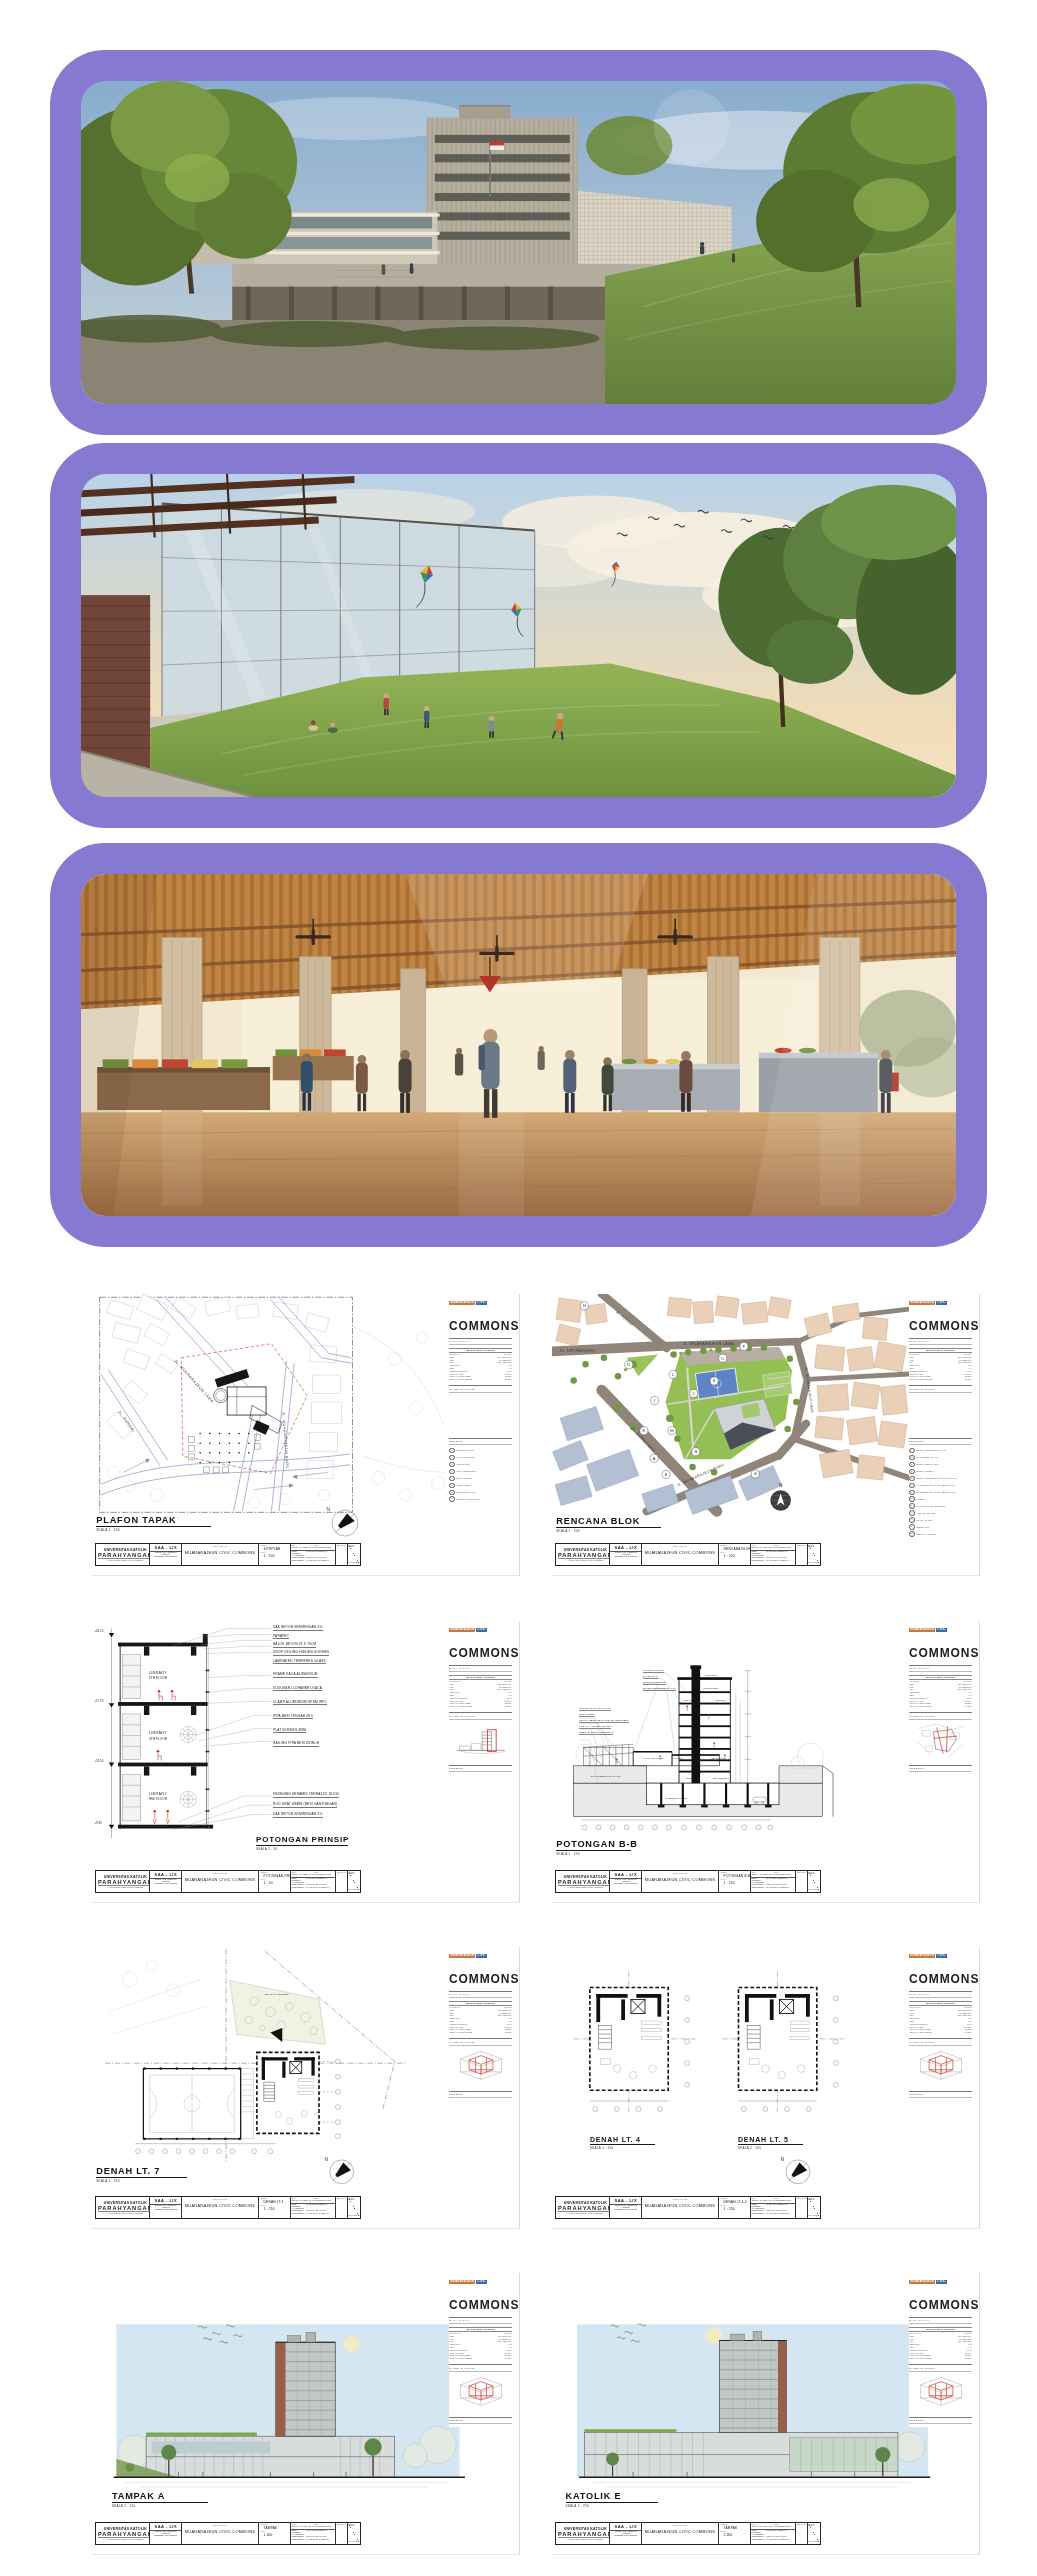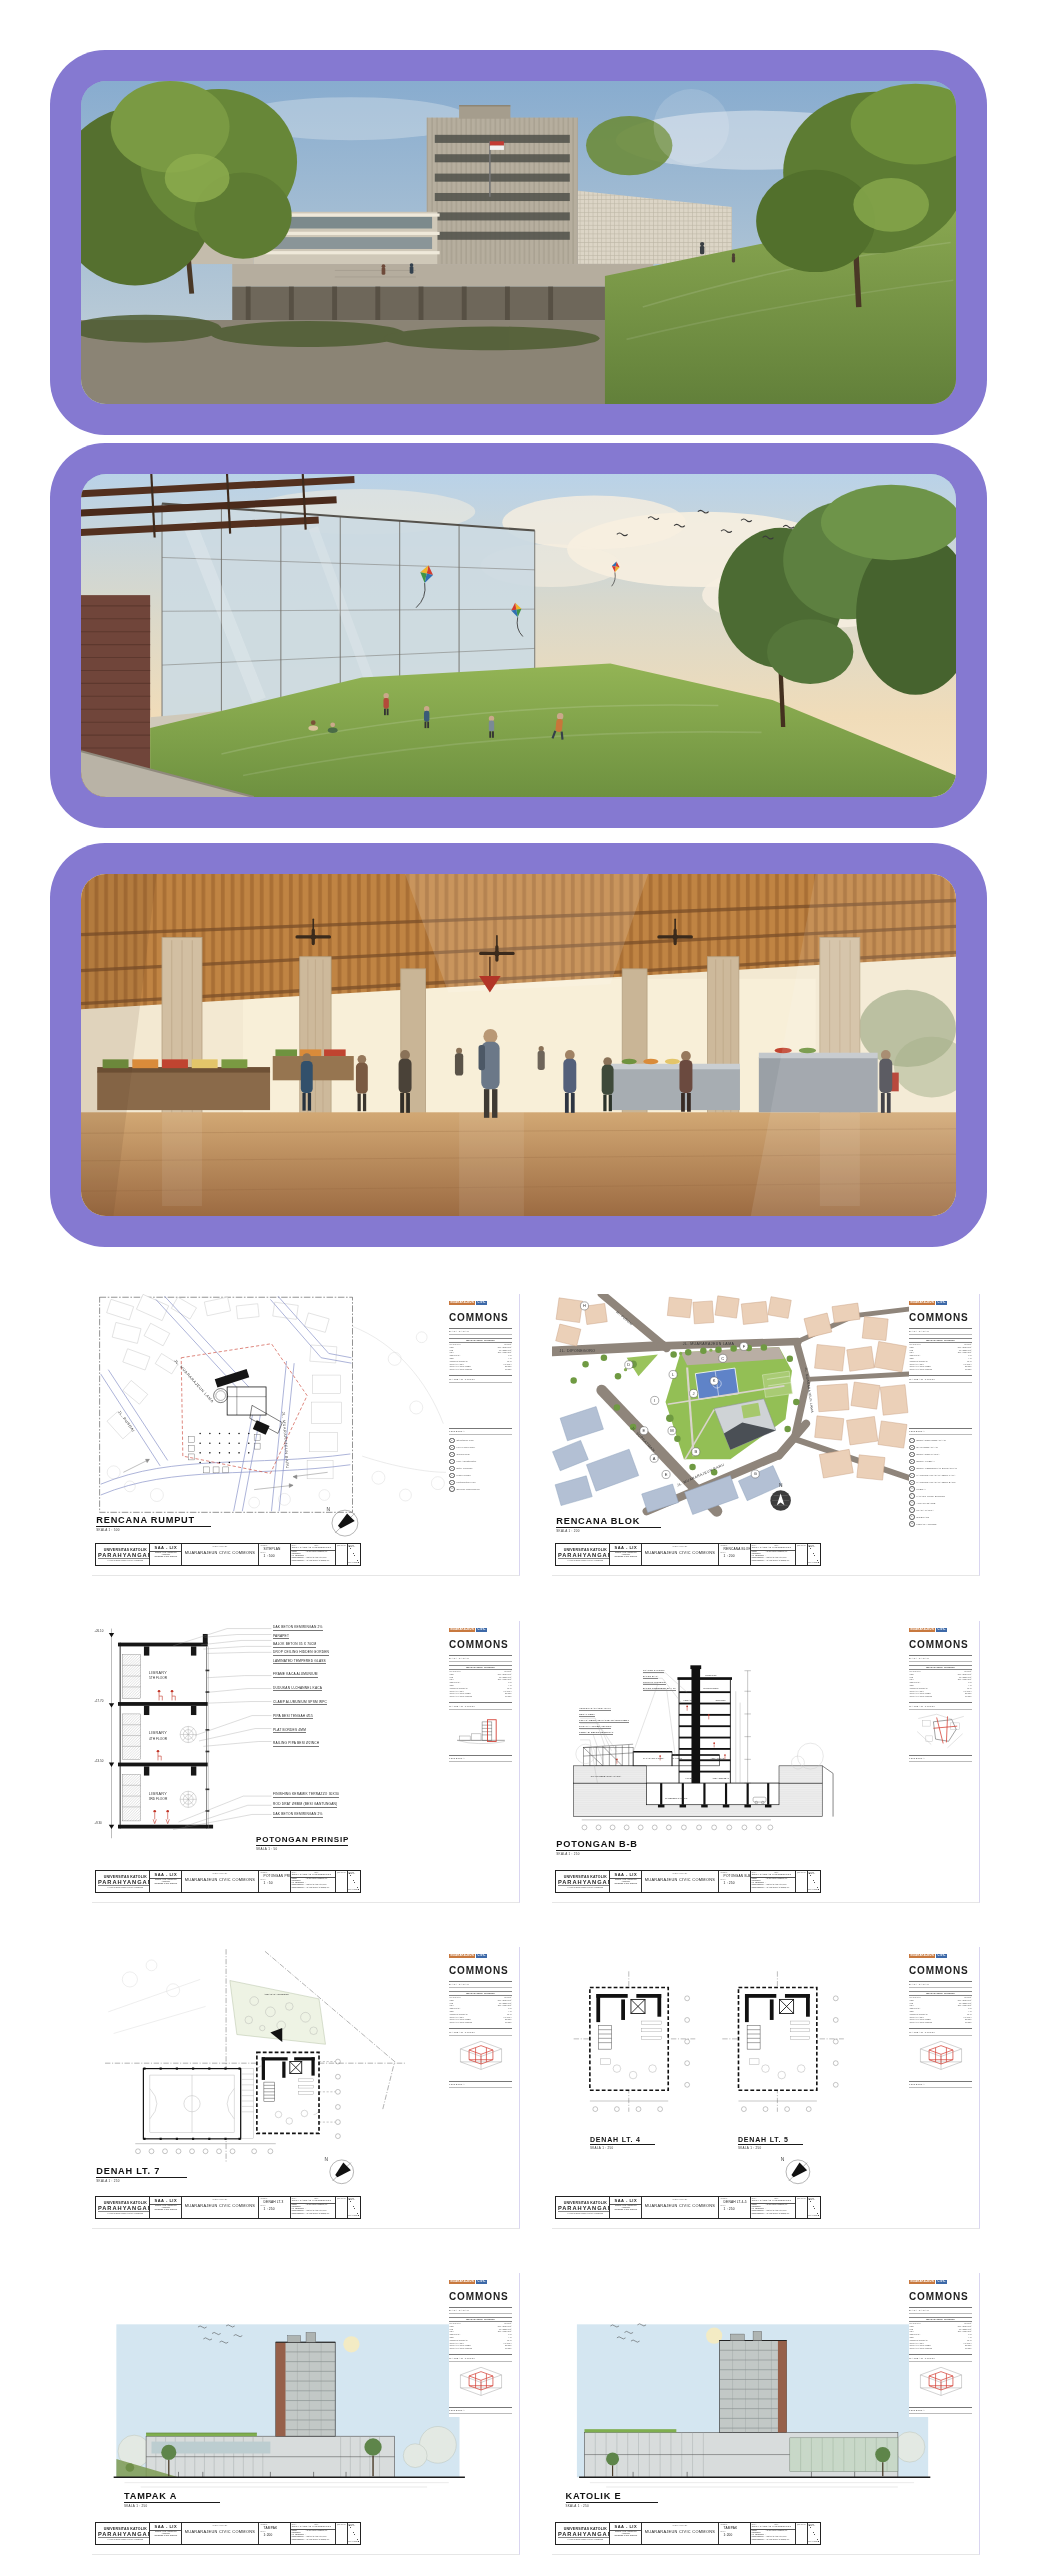--- a/index.html
+++ b/index.html
@@ -23,21 +23,21 @@
   .anncol{position:absolute;display:flex;flex-direction:column;}
   .anncol .ann{font-size:3.2px;color:#1a1a1a;letter-spacing:0.2px;border-bottom:0.4px solid #777;
                width:max-content;padding-bottom:0.5px;white-space:nowrap;}
   .annsm .ann{font-size:2.2px;border-bottom:0.3px solid #888;}
   
   .sidebar{position:absolute;left:357px;top:6.5px;width:63px;background:#fff;}
   .logo-top{display:flex;gap:0.5px;}
   .chip{display:inline-block;color:#fff;font-size:2.7px;font-weight:bold;letter-spacing:0.2px;padding:0.8px 1.6px;}
   .chip-o{background:#c8793f;}
   .chip-b{background:#3d69a8;}
-  .logo-main{font-size:10px;font-weight:bold;letter-spacing:0.9px;color:#1d1d1d;margin-top:7px;}
+  .logo-main{font-size:12px;font-weight:bold;letter-spacing:0.9px;color:#1d1d1d;margin-top:14px;}
   .sb-label{font-size:2.5px;letter-spacing:0.6px;color:#444;border-top:0.5px solid #777;
             border-bottom:0.3px solid #bbb;padding:1.4px 0 1.1px 0;margin-top:4.9px;}
   .sb-table{font-size:1.9px;color:#555;margin-top:2.2px;}
   .sb-thead{text-align:center;font-weight:bold;border-top:0.4px solid #888;border-bottom:0.4px solid #888;
             padding:0.5px 0;font-size:2.1px;color:#444;}
   .sb-row{display:flex;justify-content:space-between;padding:0.4px 0.5px;}
   .sb-row .k{text-align:left;}
   .sb-row .v{text-align:right;}
   .sb-thumb{min-height:38px;margin-top:2.2px;}
   .sb-thumb svg{display:block;margin:0 auto;}
@@ -667,21 +667,21 @@
       <text font-size="7" fill="#555" letter-spacing="1" transform="translate(352,218) rotate(86)">JL. MUARARAJEUN BARU</text>
 
       <g transform="translate(468,424)">
         <circle r="24" fill="none" stroke="#777" stroke-width="1"></circle>
         <line x1="-18" y1="18" x2="18" y2="-18" stroke="#777" stroke-width="1"></line>
         <path d="M4,-18 L18,-4 L-8,10 L-13,5 Z" fill="#111"></path>
         <text x="-34" y="-22" font-size="9" fill="#333">N</text>
       </g>
     </svg>
     <div class="sheet-title" style="left:4.3px;top:221px">
-      <div class="st-text">RENCANA RUMPUT</div>
+      <div class="st-text">PLAFON TAPAK</div>
       <div class="rule" style="width:115px"></div>
       <div class="scale-note">SKALA 1 : 500</div>
     </div>
 
   <aside class="sidebar">
     <div class="logo">
       <div class="logo-top">
         <span class="chip chip-o">MUARARAJEUN</span>
         <span class="chip chip-b">CIVIC</span>
       </div>
@@ -2508,21 +2508,21 @@
           <line x1="330" y1="368" x2="330" y2="378"></line>
         <line x1="410" y1="368" x2="410" y2="378"></line>
           <line x1="470" y1="368" x2="470" y2="378"></line>
       </g>
       <line x1="40" y1="378" x2="690" y2="378" stroke="#1c1c1c" stroke-width="2.4"></line>
       <g stroke="#cfcfcf" stroke-width=".8">
           <line x1="60" y1="388" x2="660" y2="388"></line>
           <line x1="90" y1="396" x2="620" y2="396"></line>
         </g>
     </svg>
-    <div class="sheet-title" style="left:32px;top:218px">
+    <div class="sheet-title" style="left:20px;top:218px">
       <div class="st-text">TAMPAK A</div>
       <div class="rule" style="width:96px;border-bottom-width:1.2px"></div>
       <div class="scale-note">SKALA 1 : 250</div>
     </div>
 
   <aside class="sidebar">
     <div class="logo">
       <div class="logo-top">
         <span class="chip chip-o">MUARARAJEUN</span>
         <span class="chip chip-b">CIVIC</span>

